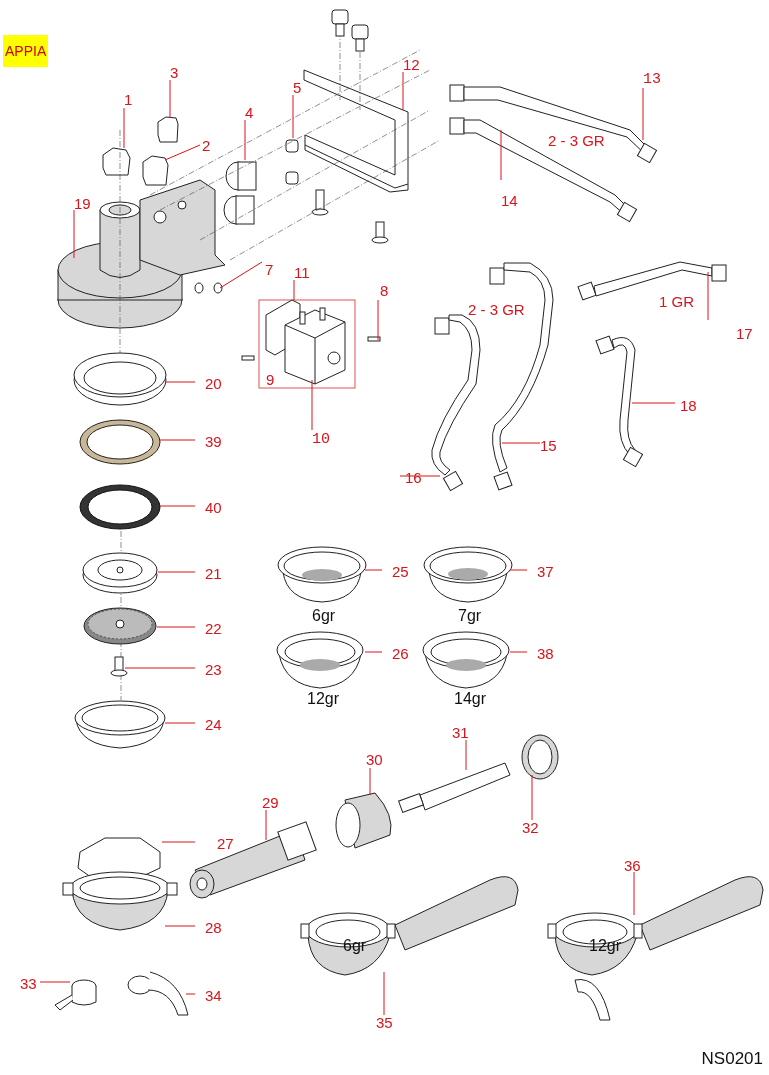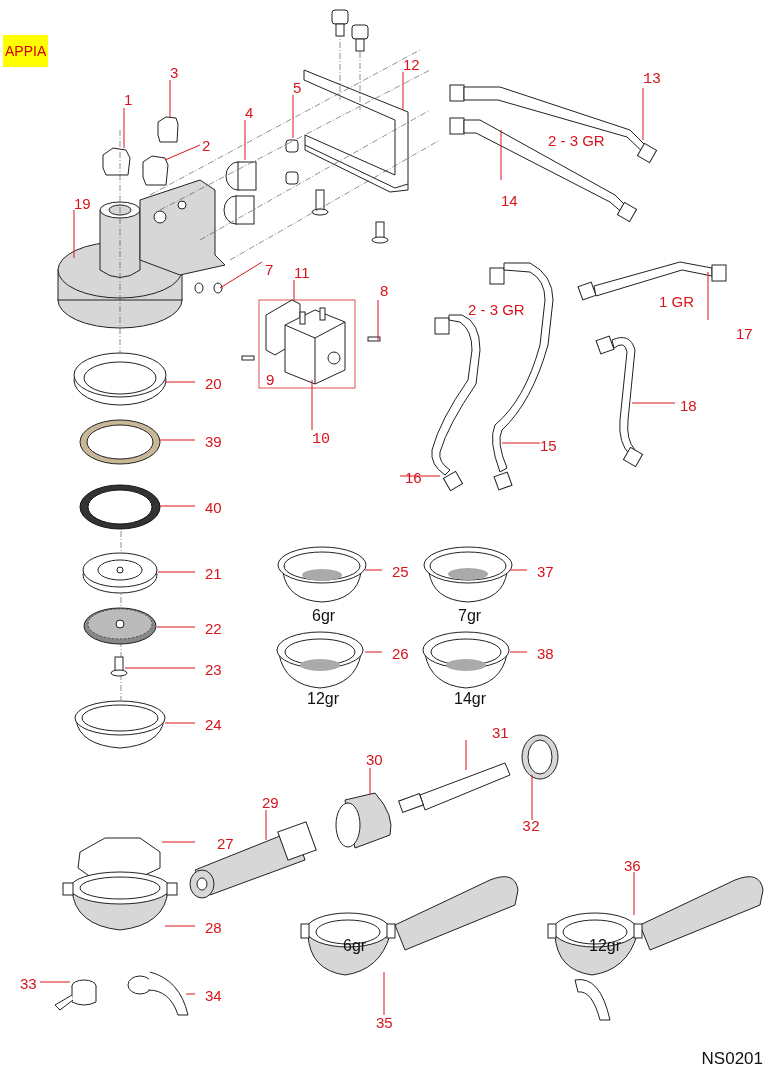--- a/index.html
+++ b/index.html
@@ -291,22 +291,22 @@
     <div class="lbl" style="left: 205px; top: 566px;">21</div>
     <div class="lbl" style="left: 205px; top: 621px;">22</div>
     <div class="lbl" style="left: 205px; top: 662px;">23</div>
     <div class="lbl" style="left: 205px; top: 717px;">24</div>
     <div class="lbl" style="left: 392px; top: 564px;">25</div>
     <div class="lbl" style="left: 392px; top: 646px;">26</div>
     <div class="lbl" style="left: 205px; top: 836px; margin-left: 12px;">27</div>
     <div class="lbl" style="left: 205px; top: 920px;">28</div>
     <div class="lbl" style="left: 262px; top: 795px;">29</div>
     <div class="lbl" style="left: 366px; top: 752px;">30</div>
-    <div class="lbl" style="left: 492px; top: 725px;">31</div>
-    <div class="lbl" style="left: 522px; top: 820px; font-family: Liberation Mono, monospace;">32</div>
+    <div class="lbl" style="left: 452px; top: 725px;">31</div>
+    <div class="lbl" style="left: 522px; top: 820px;">32</div>
     <div class="lbl" style="left: 20px; top: 976px;">33</div>
     <div class="lbl" style="left: 205px; top: 988px;">34</div>
     <div class="lbl" style="left: 376px; top: 1015px;">35</div>
     <div class="lbl" style="left: 624px; top: 858px;">36</div>
     <div class="lbl" style="left: 537px; top: 564px;">37</div>
     <div class="lbl" style="left: 537px; top: 646px;">38</div>
     <div class="lbl" style="left: 205px; top: 434px;">39</div>
     <div class="lbl" style="left: 205px; top: 500px;">40</div>
   </div>
 

